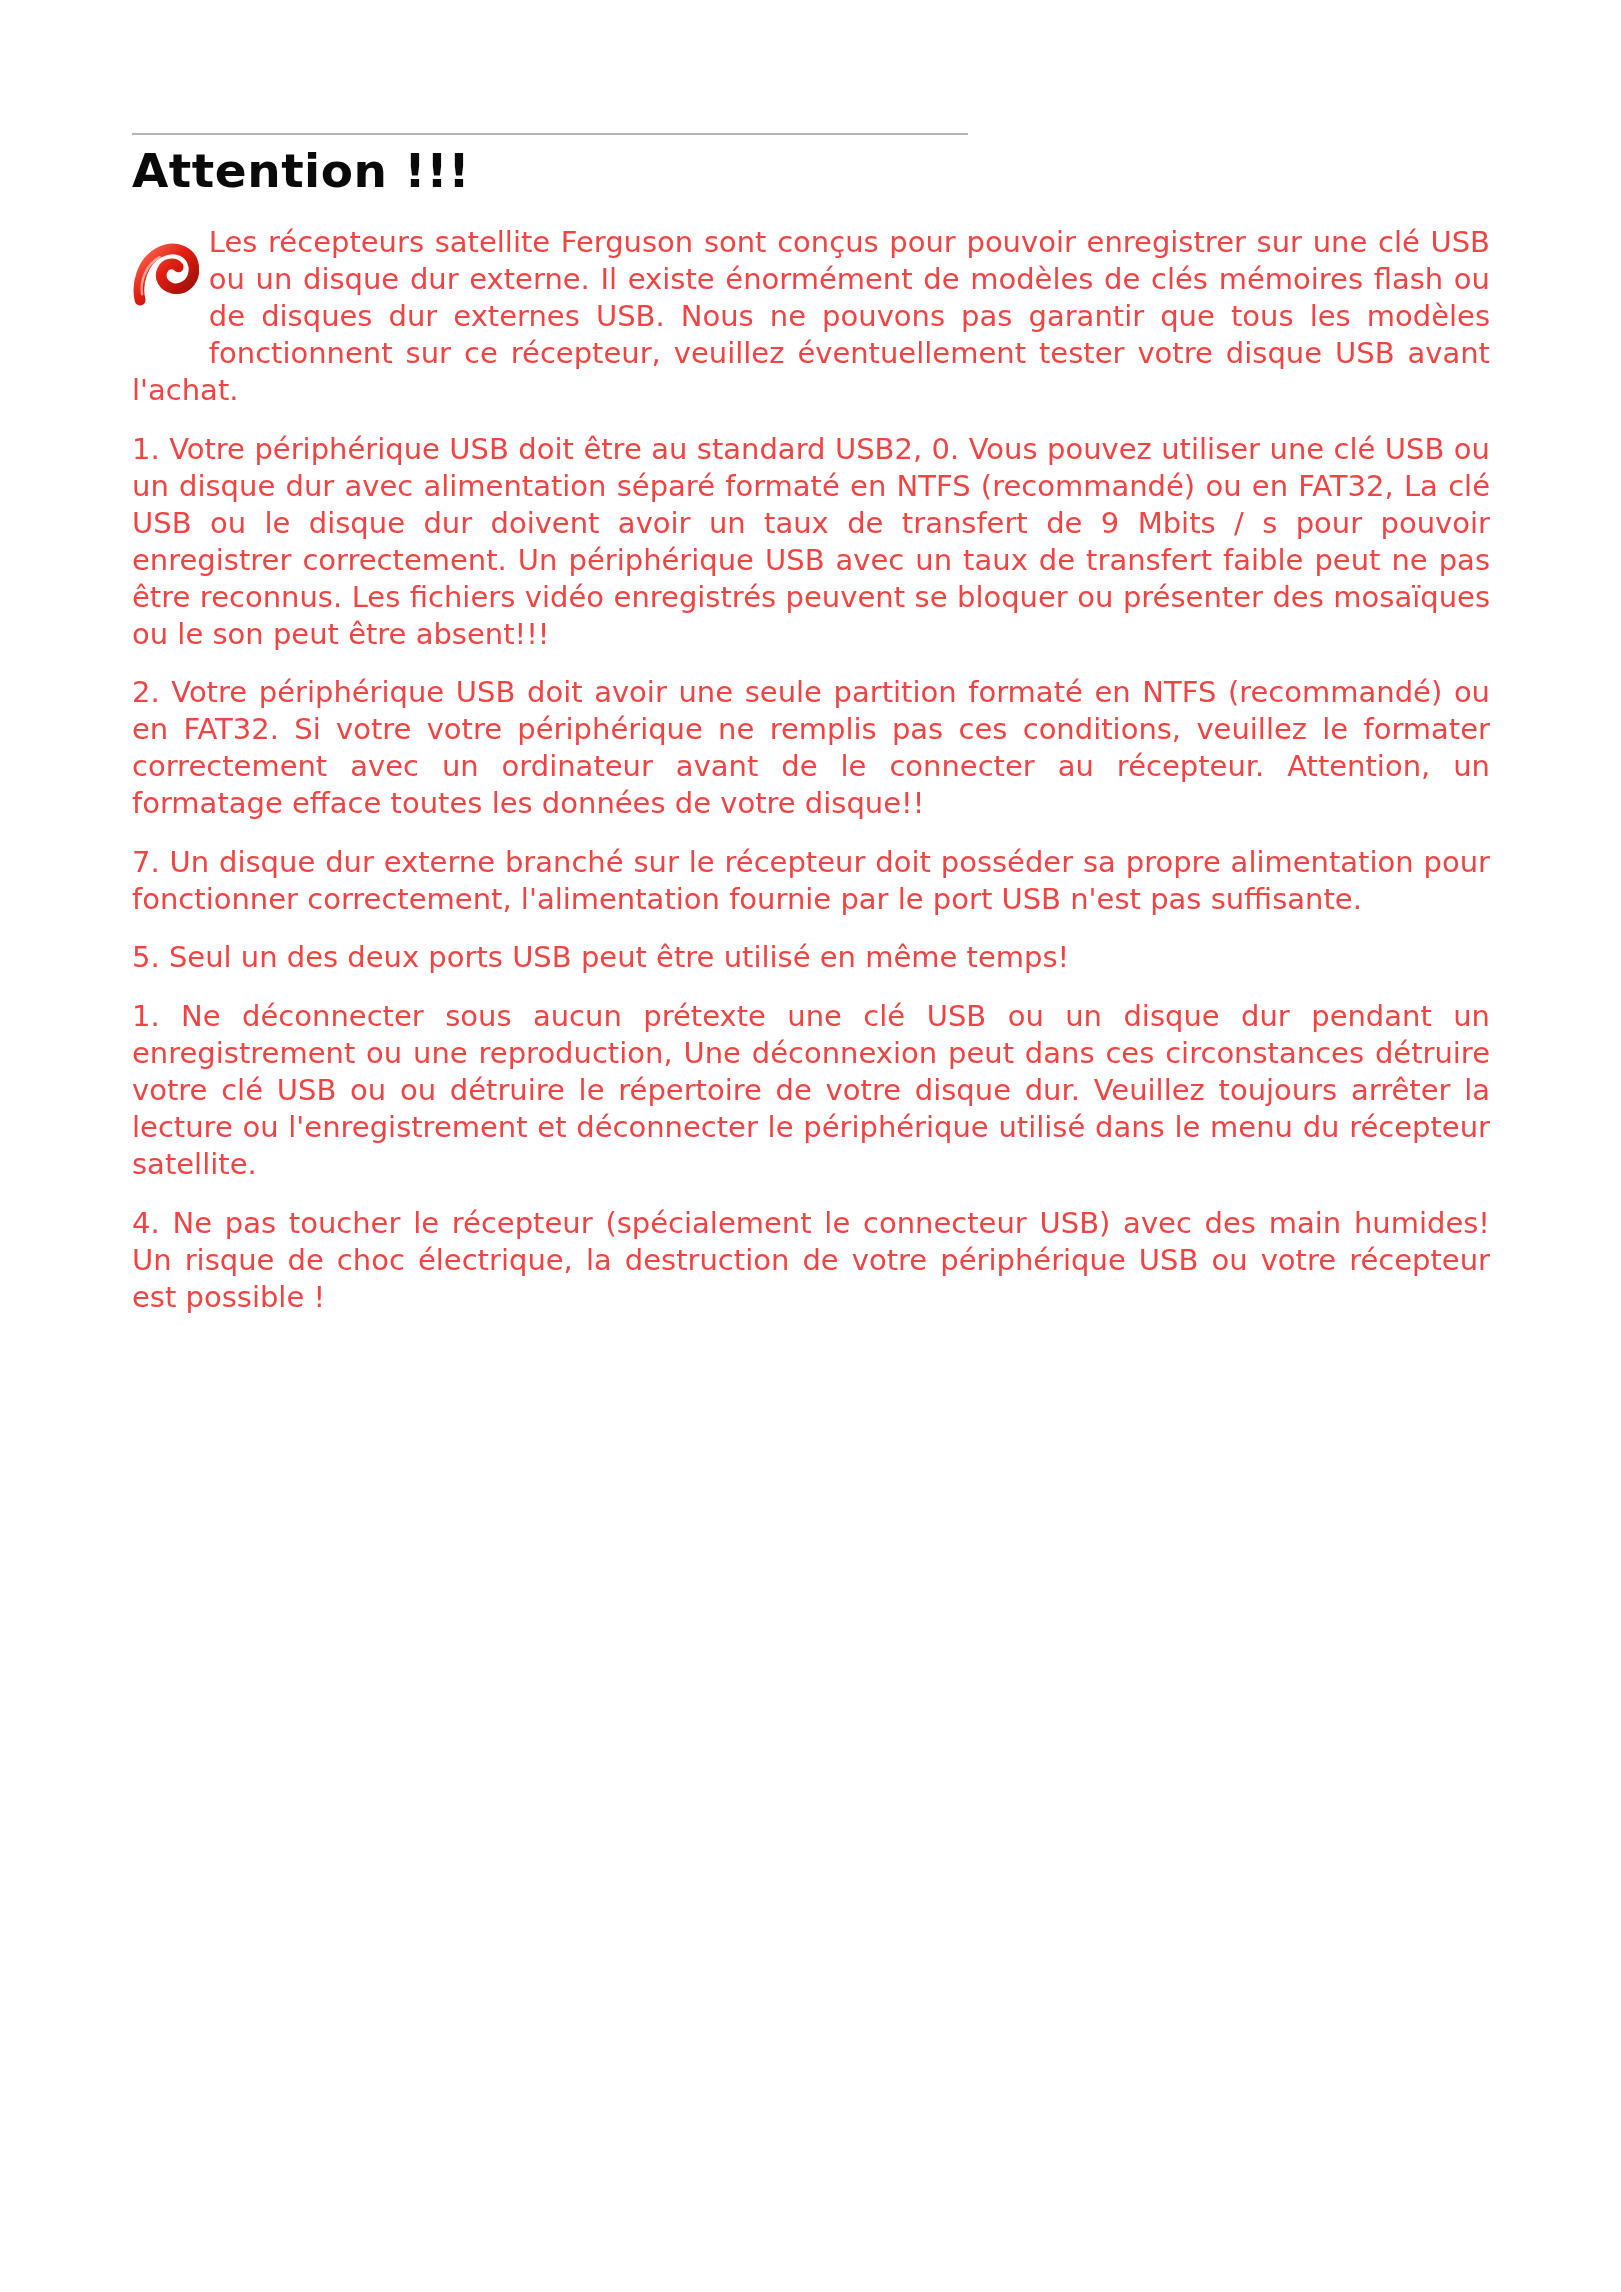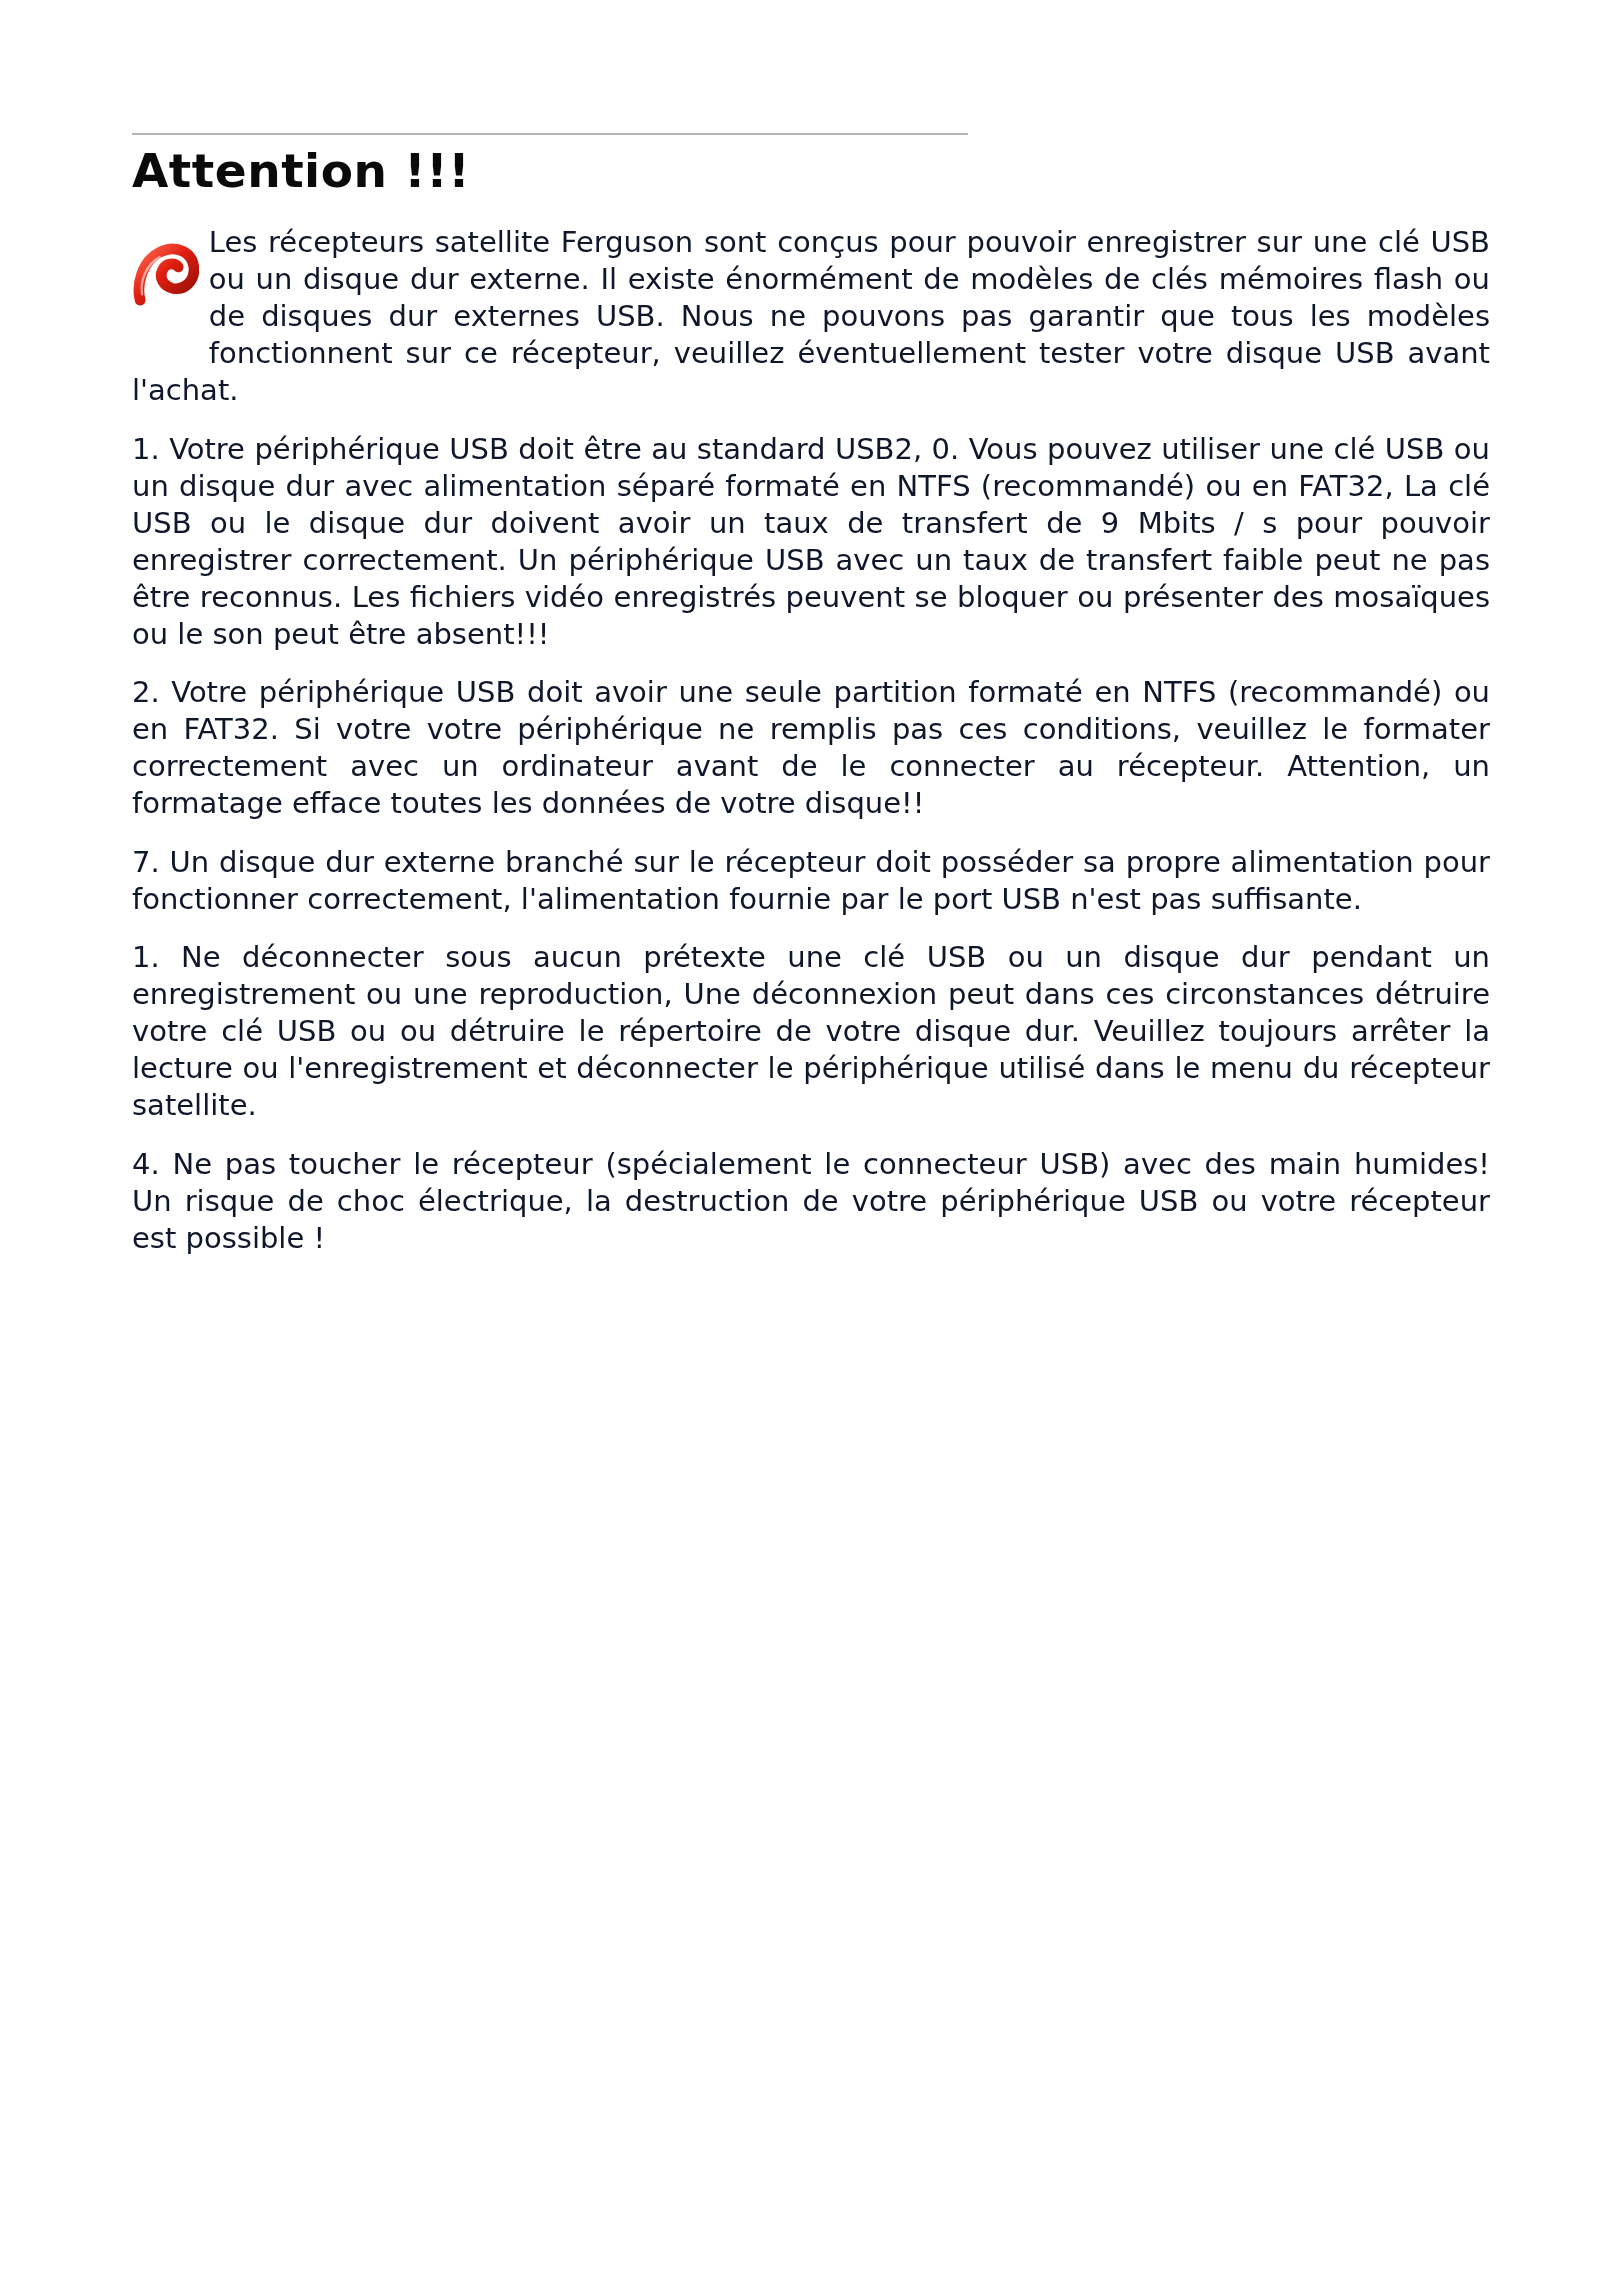--- a/index.html
+++ b/index.html
@@ -41,21 +41,21 @@
     color: #0a0a0a;
     margin: 0 0 25.5px 0;
   }
   h1.heading.spaced { margin-top: 45px; }
   p.para {
     font-size: 29px;
     line-height: 37px;
     margin: 0 0 21.6px 0;
     text-align: justify;
     text-justify: inter-word;
-    color: #0f172a;
+    color: #ef4444;
   }
   .logo-float {
     float: left;
     width: 67px;
     height: 147px;
     margin-right: 9.8px;
   }
   .logo-float svg { display: block; }
   .page-number {
     position: absolute;
@@ -94,20 +94,21 @@
         </span><span>Les récepteurs satellite Ferguson sont conçus pour pouvoir enregistrer sur une clé USB ou un disque dur externe. Il existe énormément de modèles de clés mémoires flash ou de disques dur externes USB. Nous ne pouvons pas garantir que tous les modèles fonctionnent sur ce récepteur,  veuillez éventuellement tester votre disque USB avant l'achat.</span></p>
 
 
     <p class="para">1. Votre périphérique USB doit être au standard USB2, 0. Vous pouvez utiliser une clé USB ou un disque dur avec alimentation séparé formaté en NTFS (recommandé) ou en FAT32,  La clé USB ou le disque dur doivent avoir un taux de transfert de 9 Mbits / s pour pouvoir enregistrer correctement. Un périphérique USB avec un taux de transfert faible peut ne pas être reconnus. Les fichiers vidéo enregistrés peuvent se bloquer ou présenter des mosaïques ou le son peut être absent!!!</p>
 
     <p class="para">2. Votre périphérique USB doit avoir une seule partition formaté en NTFS (recommandé) ou en FAT32. Si votre votre périphérique ne remplis pas ces conditions, veuillez le formater correctement avec un ordinateur avant de le connecter au récepteur. Attention, un formatage efface toutes les données de votre disque!!</p>
 
 
     <p class="para">7. Un disque dur externe branché sur le récepteur doit posséder sa propre alimentation pour fonctionner correctement, l'alimentation fournie par le port USB n'est pas suffisante.</p>
 
+    <p class="para">5. Seul un des deux ports USB peut être utilisé en même temps!</p>
 
 
     <p class="para">1. Ne déconnecter sous aucun prétexte une clé USB ou un disque dur pendant un enregistrement ou une reproduction, Une déconnexion peut dans ces circonstances détruire votre clé USB ou ou détruire le répertoire de votre disque dur. Veuillez toujours arrêter la lecture ou l'enregistrement et déconnecter le périphérique utilisé dans le menu du récepteur satellite.</p>
 
     <p class="para">4. Ne pas toucher le récepteur (spécialement le connecteur USB) avec des main humides! Un risque de choc électrique, la destruction de votre périphérique USB ou votre récepteur est possible !</p>
 
   </div>
 
   <div class="page-number">2</div>
 

